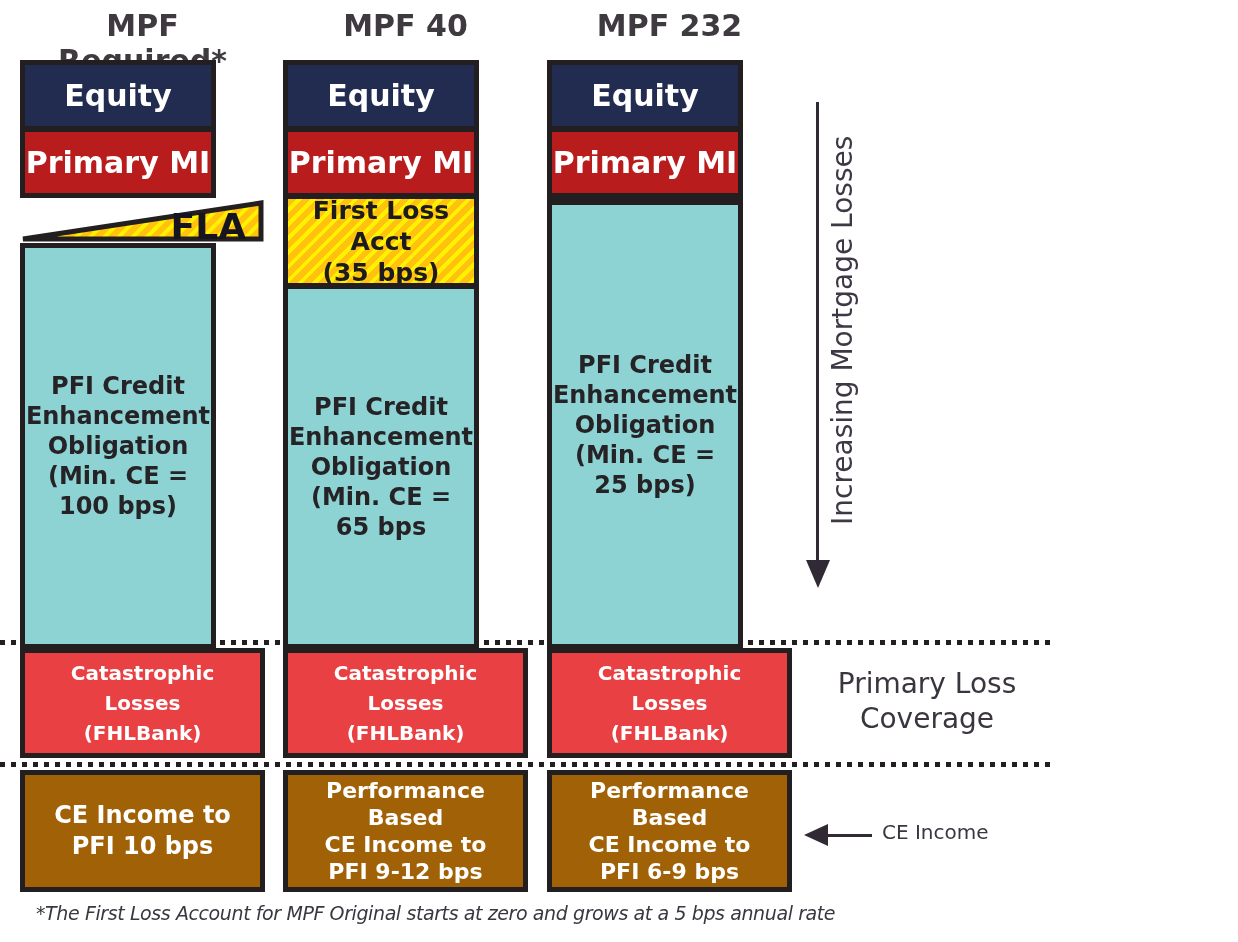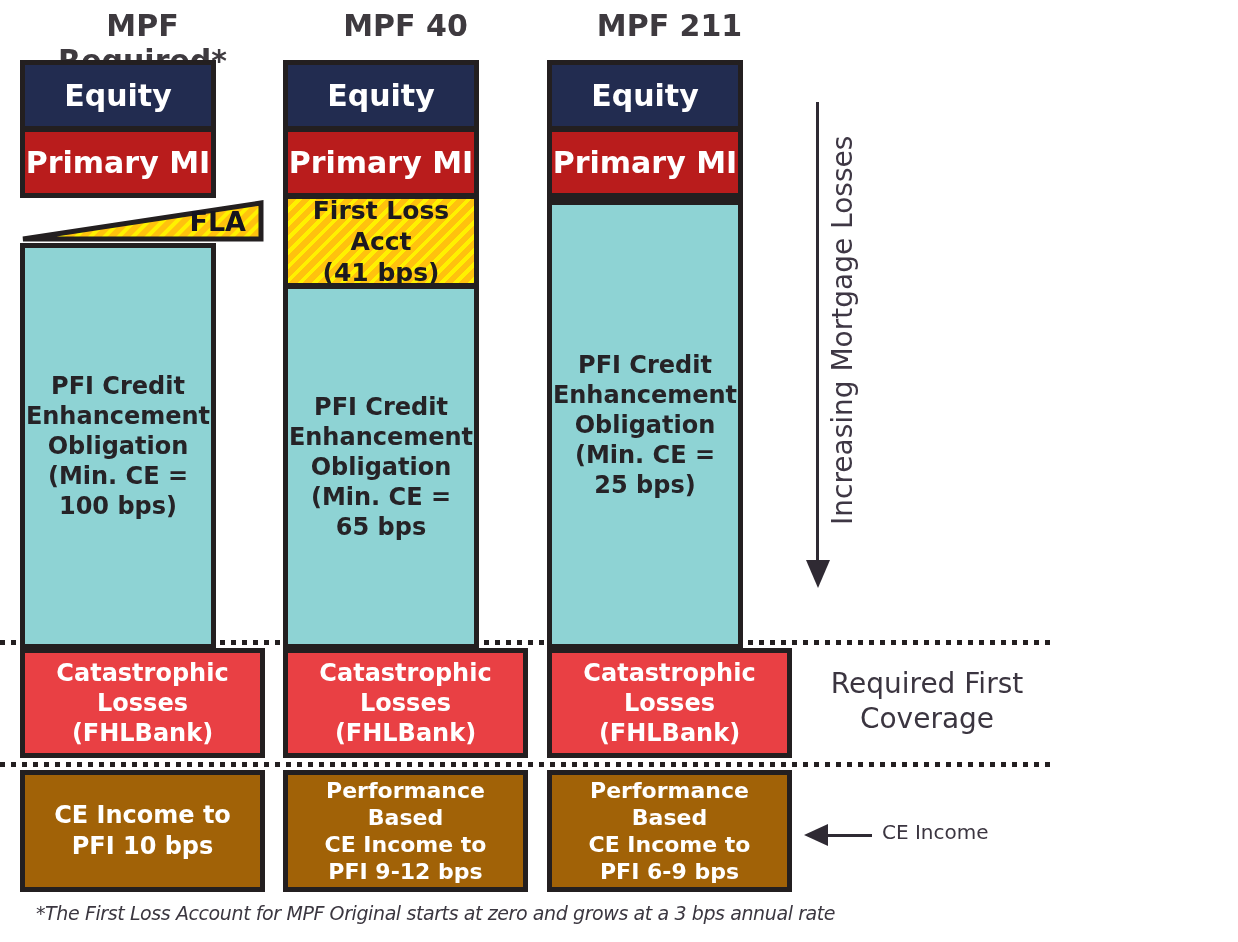--- a/index.html
+++ b/index.html
@@ -17,35 +17,35 @@
   .seg{display:flex;align-items:center;justify-content:center;text-align:center;}
   .sep{height:6px;background:#231f20;flex:none;}
   .seg-equity{height:61px;background:#222c50;color:#fff;font-size:30px;font-weight:bold;flex:none;}
   .seg-pmi{height:61px;background:#b91c1c;color:#fff;font-size:30px;font-weight:bold;flex:none;}
   .seg-fla{background:repeating-linear-gradient(135deg,#ffc20e 0 6px,#fff100 6px 10px);
            color:#1d1a20;font-size:25px;font-weight:bold;line-height:31px;flex:none;}
   .seg-teal{background:#8ed3d4;color:#262327;font-size:24px;font-weight:bold;line-height:30px;flex:1;}
 
   .redbox{position:absolute;top:648px;width:245px;height:110px;border:5px solid #231f20;
           background:#e94044;box-sizing:border-box;display:flex;align-items:center;justify-content:center;
-          text-align:center;color:#ffffff;font-size:24px;font-weight:bold;line-height:30px;}
+          text-align:center;color:#ffffff;font-size:20px;font-weight:bold;line-height:30px;}
   .graybox{position:absolute;top:770px;width:245px;height:122px;border:5px solid #231f20;
            background:#a16207;box-sizing:border-box;display:flex;align-items:center;justify-content:center;
            text-align:center;color:#ffffff;font-weight:bold;}
   .gray-two{font-size:24px;line-height:31px;}
   .gray-four{font-size:22px;line-height:27px;}
 
   
   .dotline{position:absolute;left:0;width:1050px;height:5px;
            background:repeating-linear-gradient(90deg,#231f20 0 5px,transparent 5px 11px);}
 
   
   #fla-wedge{position:absolute;left:20px;top:197px;width:245px;height:46px;}
   #fla-label{position:absolute;left:20px;top:206px;width:226px;text-align:right;
-             font-size:27px;font-weight:bold;color:#15141f;}
+             font-size:36px;font-weight:bold;color:#15141f;}
 
   
   #down-arrow-line{position:absolute;left:816px;top:102px;width:3px;height:458px;background:#2f2a33;}
   #down-arrow-head{position:absolute;left:806px;top:560px;width:0;height:0;
                    border-left:12px solid transparent;border-right:12px solid transparent;
                    border-top:28px solid #2f2a33;}
   #increasing-label{position:absolute;left:826px;top:118px;height:424px;width:40px;
                     writing-mode:vertical-rl;transform:rotate(180deg);text-align:center;
                     font-size:28px;color:#3e3744;}
   #required-label{position:absolute;left:812px;top:666px;width:230px;text-align:center;
@@ -62,21 +62,21 @@
 </head>
 <body>
 
 <div id="stage">
 
   <div class="dotline" style="top:640px"></div>
   <div class="dotline" style="top:762px"></div>
 
   <div class="col-title" style="left:20px">MPF Required*</div>
   <div class="col-title" style="left:283px">MPF 40</div>
-  <div class="col-title" style="left:547px">MPF 211</div>
+  <div class="col-title" style="left:547px">MPF 232</div>
 
   <div class="stackbox" style="left:20px;top:60px;height:138px">
     <div class="seg seg-equity">Equity</div>
     <div class="sep"></div>
     <div class="seg seg-pmi">Primary MI</div>
   </div>
 
   <svg id="fla-wedge" viewBox="0 0 245 46">
     <defs>
       <pattern id="stripes" width="10" height="10" patternUnits="userSpaceOnUse" patternTransform="rotate(45)">
@@ -101,21 +101,21 @@
 (FHLBank)</div>
   <div class="graybox gray-two pre" style="left:20px">CE Income to
 PFI 10 bps</div>
 
   <div class="stackbox" style="left:283px;top:60px;height:589px">
     <div class="seg seg-equity">Equity</div>
     <div class="sep"></div>
     <div class="seg seg-pmi">Primary MI</div>
     <div class="sep"></div>
     <div class="seg seg-fla pre" style="height:84px">First Loss Acct
-(41 bps)</div>
+(35 bps)</div>
     <div class="sep"></div>
     <div class="seg seg-teal pre">PFI Credit
 Enhancement
 Obligation
 (Min. CE =
 65 bps</div>
   </div>
 
   <div class="redbox pre" style="left:283px">Catastrophic
 Losses
@@ -143,20 +143,20 @@
 (FHLBank)</div>
   <div class="graybox gray-four pre" style="left:547px">Performance
 Based
 CE Income to
 PFI 6-9 bps</div>
 
   <div id="down-arrow-line"></div>
   <div id="down-arrow-head"></div>
   <div id="increasing-label">Increasing Mortgage Losses</div>
 
-  <div id="required-label">Required First Coverage</div>
+  <div id="required-label">Primary Loss Coverage</div>
 
   <div id="ce-arrow-head"></div>
   <div id="ce-arrow-line"></div>
   <div id="ce-income-label">CE Income</div>
 
-  <div id="footnote">*The First Loss Account for MPF Original starts at zero and grows at a 3 bps annual rate</div>
+  <div id="footnote">*The First Loss Account for MPF Original starts at zero and grows at a 5 bps annual rate</div>
 </div>
 
 </body></html>

